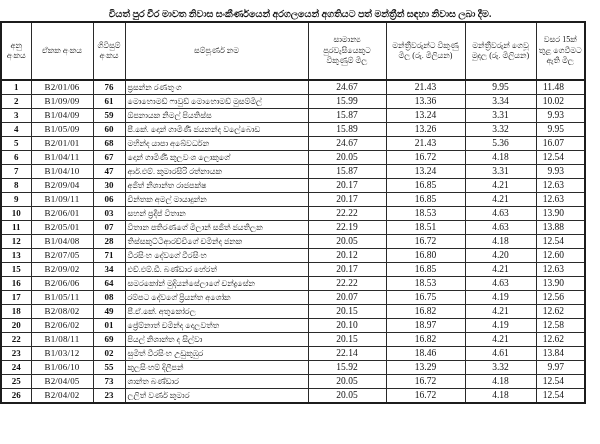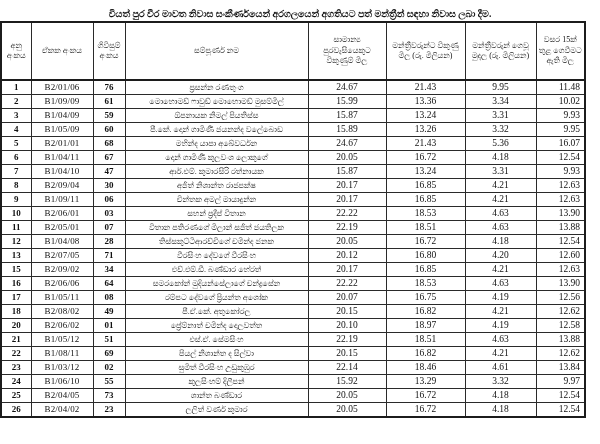--- a/index.html
+++ b/index.html
@@ -52,23 +52,23 @@
     height: 13px;
     padding: 0 2px;
     white-space: nowrap;
     font-size: 9.5px;
     line-height: 13px;
     vertical-align: middle;
   }
   td.c0 { text-align: center; font-weight: bold; font-size: 9px; }
   td.c1 { text-align: center; font-size: 9px; letter-spacing: 0.2px; }
   td.c2 { text-align: center; font-weight: bold; font-size: 9px; }
-  td.c3 { text-align: center; font-size: 8px; }
+  td.c3 { text-align: left; font-size: 8px; }
   td.c4, td.c5, td.c6 { text-align: center; }
-  td.c7 { text-align: right; padding-right: 4px; }
+  td.c7 { text-align: right; padding-right: 20px; }
 </style>
 </head>
 <body>
 
 <div class="doc-title">වියත් පුර වීර මාවත නිවාස සංකීර්ණයෙන් අරගලයෙන් අගතියට පත් මන්ත්‍රීන් සඳහා නිවාස ලබා දීම.</div>
 
 <table class="main">
   <colgroup>
     <col style="width:30px">
     <col style="width:62px">
@@ -266,30 +266,20 @@
         <td class="c0">20</td>
         <td class="c1">B2/06/02</td>
         <td class="c2">01</td>
         <td class="c3">ප්‍රේම්නාත් චමින්ද දොලවත්ත</td>
         <td class="c4">20.10</td>
         <td class="c5">18.97</td>
         <td class="c6">4.19</td>
         <td class="c7">12.58</td>
       </tr>
       <tr>
-        <td class="c0">21</td>
-        <td class="c1">B1/05/12</td>
-        <td class="c2">51</td>
-        <td class="c3">එස්.ඒ. සේමසිංහ</td>
-        <td class="c4">22.19</td>
-        <td class="c5">18.51</td>
-        <td class="c6">4.63</td>
-        <td class="c7">13.88</td>
-      </tr>
-      <tr>
         <td class="c0">22</td>
         <td class="c1">B1/08/11</td>
         <td class="c2">69</td>
         <td class="c3">පියල් නිශාන්ත ද සිල්වා</td>
         <td class="c4">20.15</td>
         <td class="c5">16.82</td>
         <td class="c6">4.21</td>
         <td class="c7">12.62</td>
       </tr>
       <tr>

